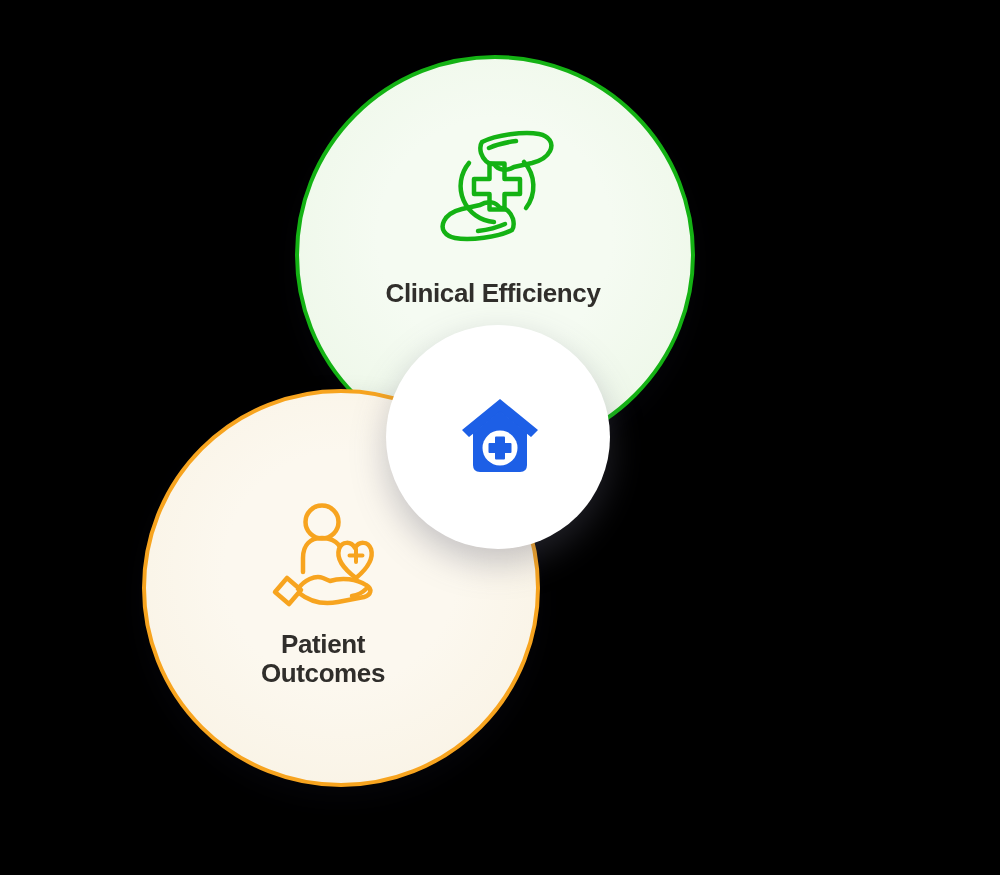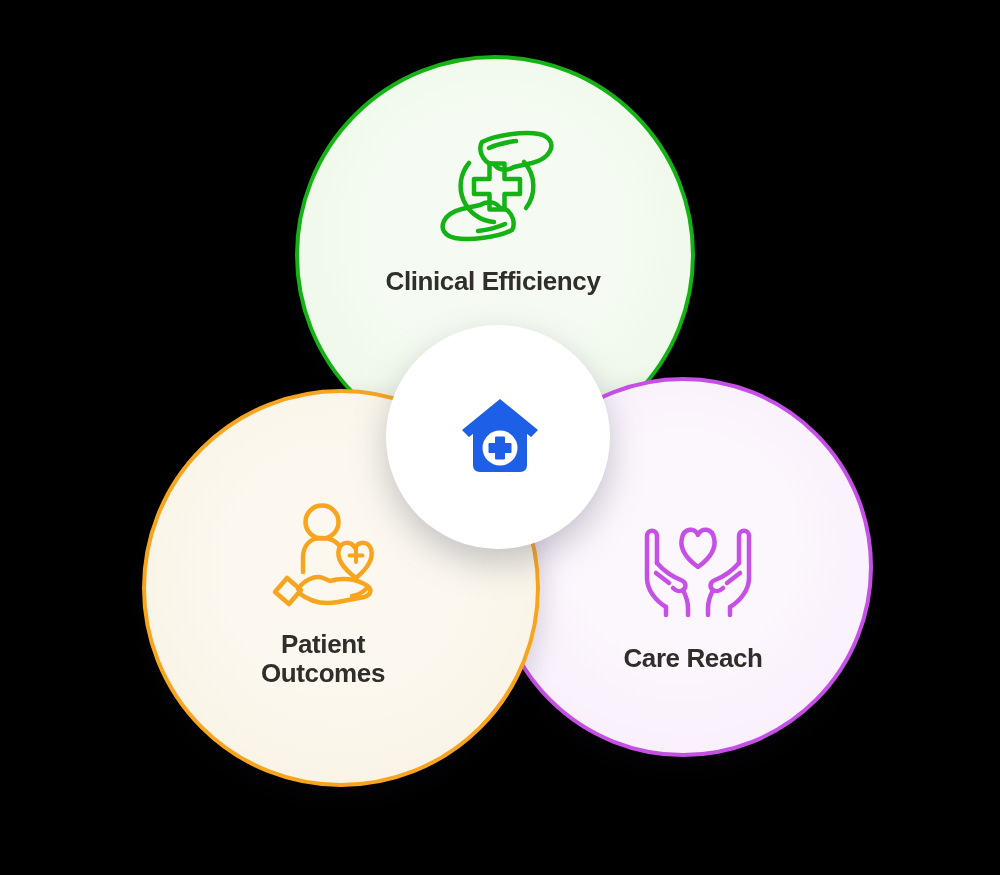--- a/index.html
+++ b/index.html
@@ -23,21 +23,21 @@
   .icon{ position:absolute; display:block; }
   .icon--green { left:137px; top:67px;  width:122px; height:116px; }
   .icon--orange{ left:126px; top:109px; width:104px; height:108px; }
   .icon--purple{ left:145px; top:140px; width:112px; height:94px;  }
   .icon--home  { left:72px;  top:70px;  width:84px;  height:84px;  }
   .label{
     position:absolute; left:0; width:100%;
     font-weight:700; font-size:26px; line-height:29px; letter-spacing:-0.4px;
     color:#302e2b; text-align:center; white-space:nowrap;
   }
-  .label--clinical{ top:208px; transform:translateX(-2px); }
+  .label--clinical{ top:220px; transform:translateX(-2px); }
   .label--patient { top:237px; transform:translateX(-18px); white-space:normal; }
   .label--patient span{ display:inline-block; max-width:190px; }
   .label--care    { top:263px; transform:translateX(10px); }
   svg{ overflow:visible; }
   .stroke-ic{ stroke:currentColor; fill:none; stroke-width:4.5;
               stroke-linecap:round; stroke-linejoin:round; }
 </style>
 </head>
 <body>
 
@@ -52,35 +52,20 @@
         <g id="g-hand">
           <path d="M46,16 C60,9 88,5 103,8 C113,10 118,17 114,25 C111,31 104,35 96,37 L78,41 C70,46 62,44 58,38 C52,39 47,33 45,27 C44,23 44,19 46,16 Z"></path>
           <path d="M53,22 C62,18 72,16 80,15"></path>
         </g>
         <use href="#g-hand" transform="rotate(180 61 60)"></use>
       </g>
     </svg>
     <div class="label label--clinical" style="color: rgb(48, 46, 43);">Clinical Efficiency</div>
   </div>
 
-  <div class="circle circle--purple" style="border-color: rgb(198, 80, 230); color: rgb(198, 80, 230); background: radial-gradient(circle at 50% 45%, rgb(252, 246, 253) 40%, rgb(247, 236, 250) 100%); --mask: #fcf6fd;">
-    <svg class="icon icon--purple" viewBox="0 0 112 94">
-      <g class="stroke-ic">
-        <path d="M56,46 C45,38 37,29 40,17 C42,7 53,6 56,14 C59,6 70,7 72,17 C75,29 67,38 56,46 Z"></path>
-        <g id="p-hand">
-          <path d="M24,94 L24,86 C14,80 5,69 5,57 L5,15 C5,8 15,8 15,15 L15,42"></path>
-          <path d="M15,42 C22,50 31,56 39,59 C44,61 45,66 41,69 C38,71 34,70 31,67"></path>
-          <path d="M41,69 C44,75 46,81 46,87 L46,94"></path>
-          <path d="M14,52 L27,62"></path>
-        </g>
-        <use href="#p-hand" transform="translate(112 0) scale(-1 1)"></use>
-      </g>
-    </svg>
-    <div class="label label--care" style="color: rgb(48, 46, 43);">Care Reach</div>
-  </div>
 
   <div class="circle circle--orange" style="border-color: rgb(247, 164, 31); color: rgb(247, 164, 31); background: radial-gradient(circle at 50% 45%, rgb(252, 248, 239) 40%, rgb(248, 241, 225) 100%); --mask: #fcf8ef;">
     <svg class="icon icon--orange" viewBox="0 0 104 108">
       <g class="stroke-ic">
         <circle cx="50" cy="20" r="16.5"></circle>
         <path d="M31,70 L31,56 C31,42 39,36 50,36 C61,36 69,42 69,50 L69,58"></path>
         <path d="M84,76 C71,66 64,57 67,47 C70,39 79,39 83,46 C87,39 96,39 99,47 C102,57 96,66 84,76 Z" style="fill:var(--mask,#fbf5ea)"></path>
         <path d="M84,47 L84,60 M77.5,53.5 L90.5,53.5" stroke-width="4"></path>
         <path d="M3,90 L15,76 L29,88 L17,102 Z"></path>
         <path d="M26,87 C32,78 43,73 51,76 L58,79 C70,75 85,77 94,83 C101,87 99,93 92,95 L66,100 C51,103 37,99 27,91"></path>

